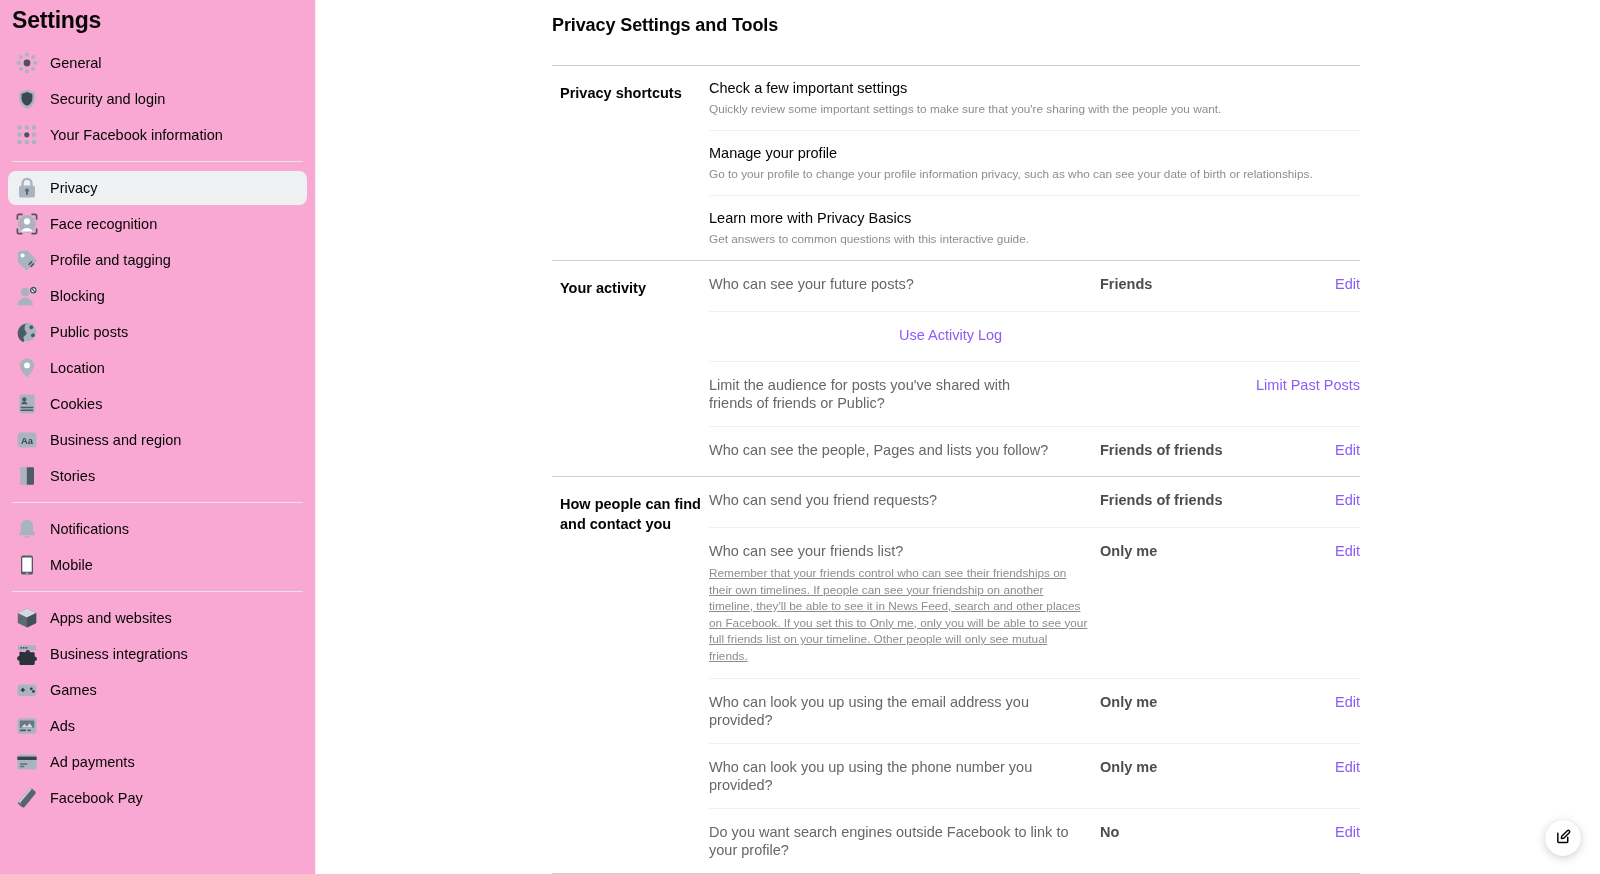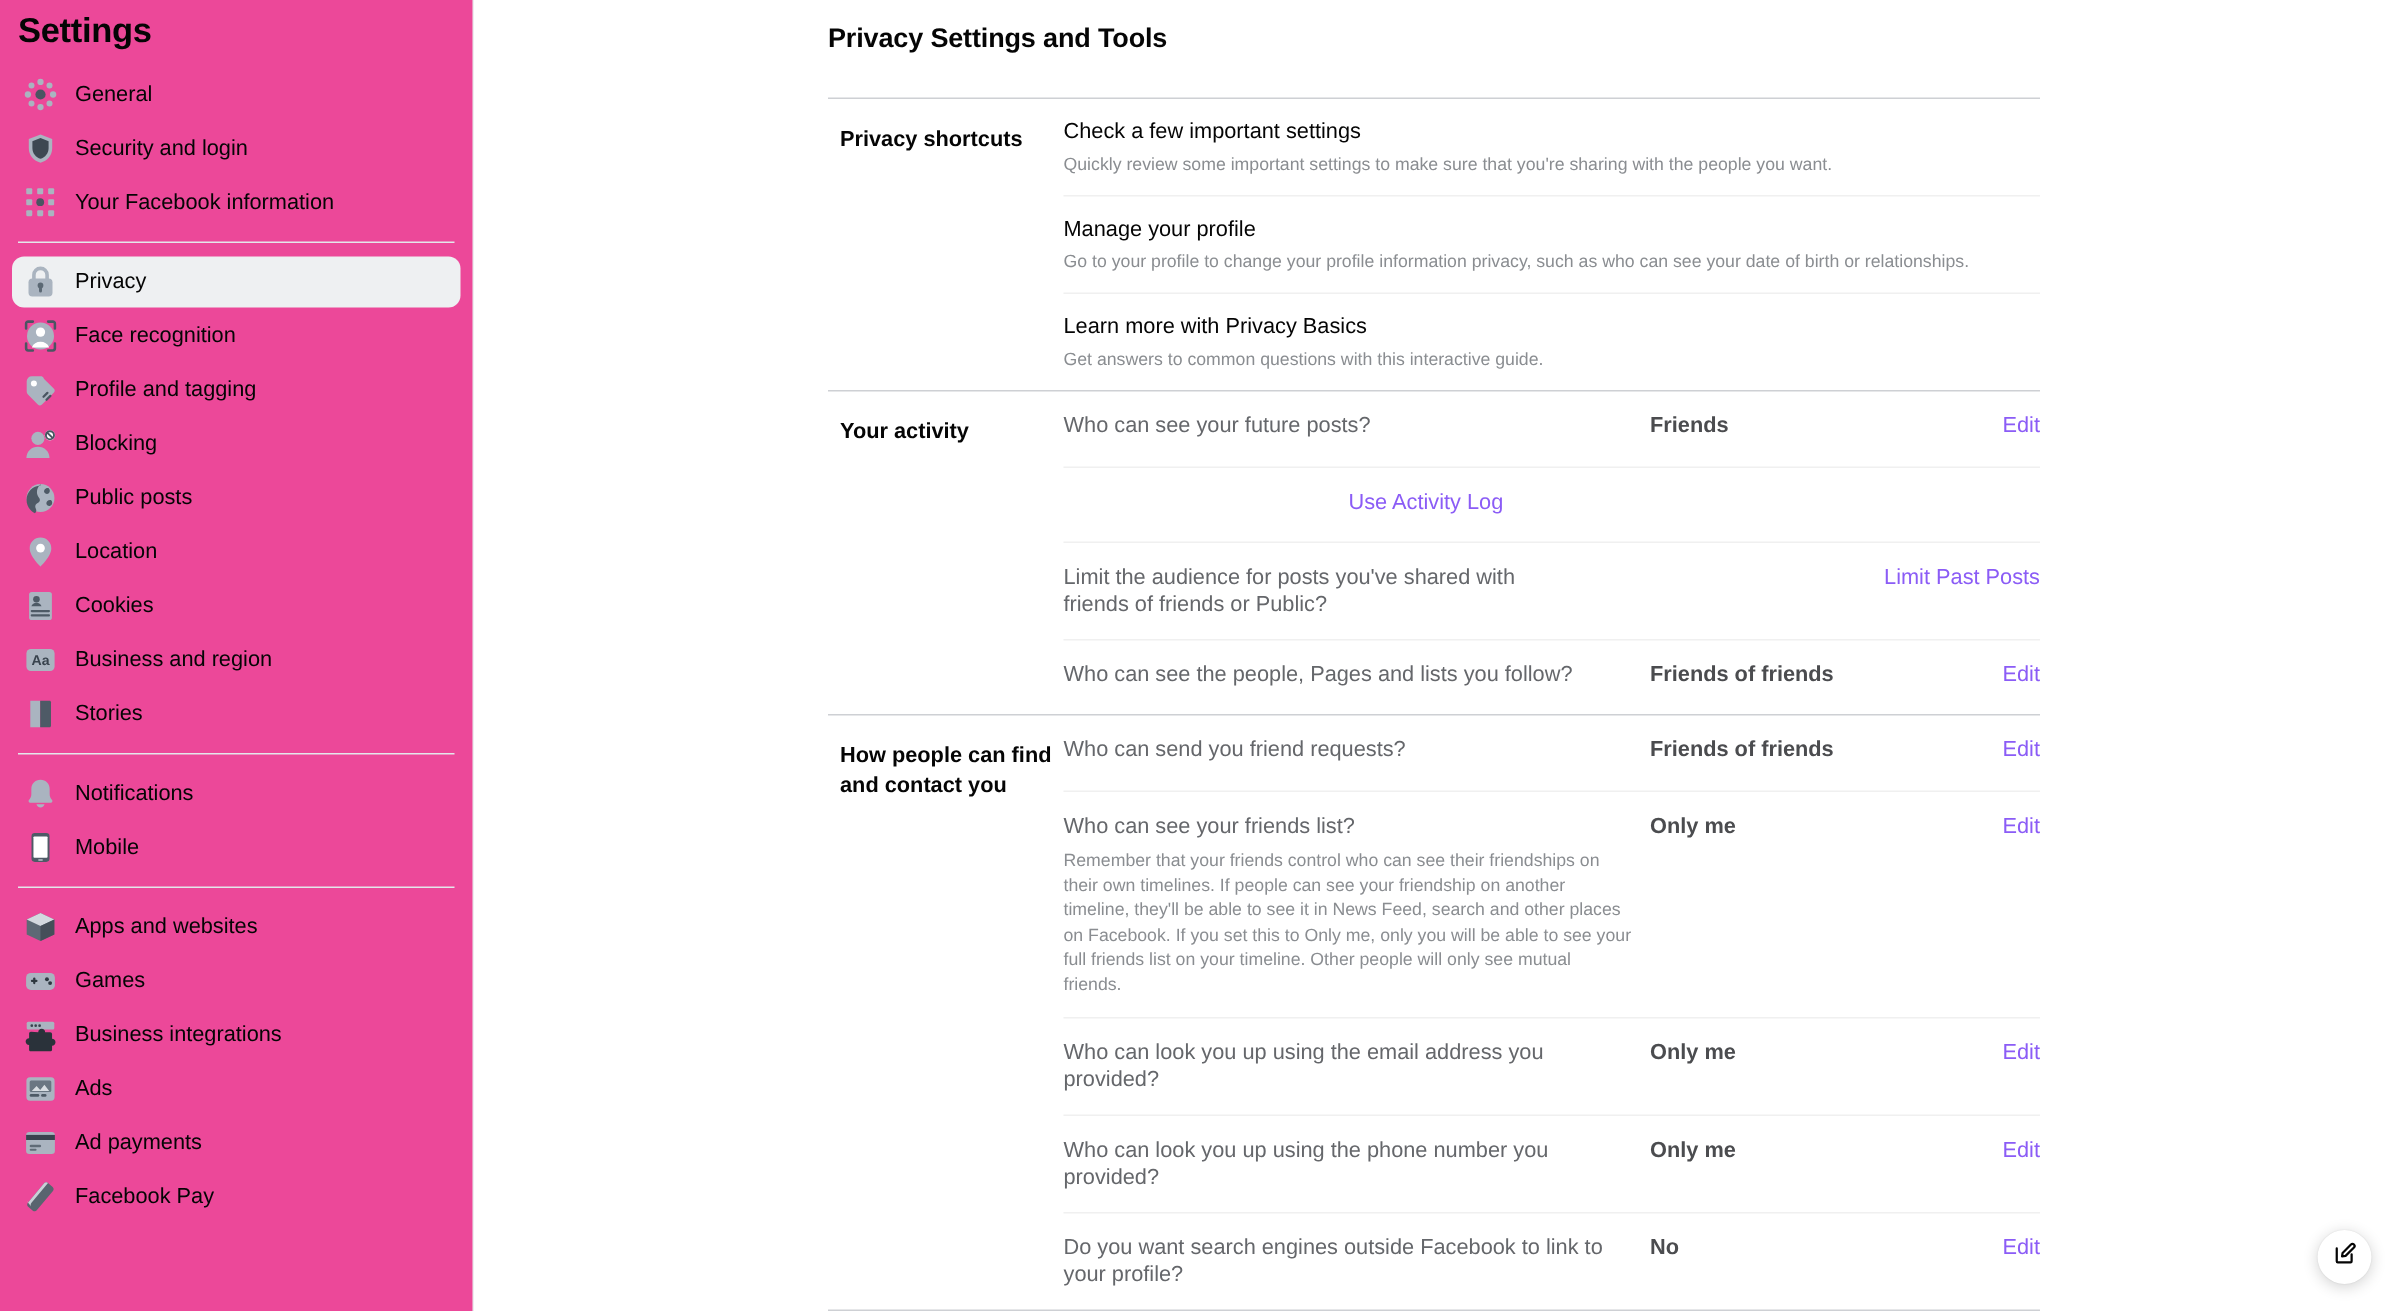--- a/index.html
+++ b/index.html
@@ -10,21 +10,21 @@
     background: #ffffff;
     font-family: "Liberation Sans", "DejaVu Sans", sans-serif;
     -webkit-font-smoothing: antialiased;
   }
   .page { position: relative; width: 1600px; height: 874px; display: flex; }
 
   
   .sidebar {
     width: 316px;
     height: 874px;
-    background: #ec4899;
+    background: #f9a8d4;
     border-right: 1px solid #eceef0;
     flex: 0 0 316px;
     padding-top: 0;
     position: relative;
     overflow: hidden;
   }
   .sidebar-title {
     font-size: 23px;
     font-weight: bold;
     color: #050505;
@@ -121,20 +121,21 @@
   .q-text {
     font-size: 14.5px;
     color: #65676b;
     line-height: 18px;
   }
   .q-desc {
     font-size: 11.8px;
     color: #8a8d91;
     line-height: 16.5px;
     margin-top: 5px;
+    text-decoration: underline;
   }
   .row-value {
     flex: 0 0 190px;
     font-size: 14.5px;
     font-weight: bold;
     color: #4b4c4f;
     line-height: 18px;
   }
   .row-action {
     flex: 0 0 auto;
@@ -377,44 +378,44 @@
                 <path d="M11 1.6 1.8 6v10l9.2 4.4 9.2-4.4V6z" fill="#5d6975"></path>
                 <path d="M11 1.6 1.8 6l9.2 4.4L20.2 6z" fill="#d3d9df"></path>
                 <path d="M11 10.4V20.4L20.2 16V6z" fill="#454f59"></path>
               </svg>
             </span>
             <span class="nav-label">Apps and websites</span>
           </div>
           <div class="nav-item">
             <span class="nav-icon">
               <svg width="22" height="22" viewBox="0 0 22 22">
+                <rect x="1.8" y="2.2" width="18.4" height="5.2" rx="1" fill="#aab4c0"></rect>
+                <g fill="#39434e">
+                  <circle cx="5.2" cy="4.8" r=".9"></circle>
+                  <circle cx="7.8" cy="4.8" r=".9"></circle>
+                  <circle cx="10.4" cy="4.8" r=".9"></circle>
+                </g>
+                <path d="M9.5 9.2c0-1.3 1-2.3 2.3-2.3s2.3 1 2.3 2.3h3.4c.7 0 1.2.6 1.2 1.2v3.1c1.3 0 2.3 1 2.3 2.3s-1 2.3-2.3 2.3v2.7c0 .7-.6 1.2-1.2 1.2H4.6c-.7 0-1.2-.6-1.2-1.2v-3.1c-1.3 0-2.3-1-2.3-2.3s1-2.3 2.3-2.3v-3.1c0-.7.6-1.2 1.2-1.2z" fill="#2a323a"></path>
+              </svg>
+            </span>
+            <span class="nav-label">Business integrations</span>
+          </div>
+          <div class="nav-item">
+            <span class="nav-icon">
+              <svg width="22" height="22" viewBox="0 0 22 22">
                 <rect x="1.4" y="5.6" width="19.2" height="11.4" rx="3.2" fill="#aab4c0"></rect>
                 <g fill="#2e3740">
                   <rect x="4.6" y="10.2" width="4.4" height="1.5" rx=".7"></rect>
                   <rect x="6.1" y="8.7" width="1.5" height="4.4" rx=".7"></rect>
                   <circle cx="15.3" cy="9.8" r="1.3"></circle>
                   <circle cx="17.4" cy="12.4" r="1.3"></circle>
                 </g>
               </svg>
             </span>
             <span class="nav-label">Games</span>
-          </div>
-          <div class="nav-item">
-            <span class="nav-icon">
-              <svg width="22" height="22" viewBox="0 0 22 22">
-                <rect x="1.8" y="2.2" width="18.4" height="5.2" rx="1" fill="#aab4c0"></rect>
-                <g fill="#39434e">
-                  <circle cx="5.2" cy="4.8" r=".9"></circle>
-                  <circle cx="7.8" cy="4.8" r=".9"></circle>
-                  <circle cx="10.4" cy="4.8" r=".9"></circle>
-                </g>
-                <path d="M9.5 9.2c0-1.3 1-2.3 2.3-2.3s2.3 1 2.3 2.3h3.4c.7 0 1.2.6 1.2 1.2v3.1c1.3 0 2.3 1 2.3 2.3s-1 2.3-2.3 2.3v2.7c0 .7-.6 1.2-1.2 1.2H4.6c-.7 0-1.2-.6-1.2-1.2v-3.1c-1.3 0-2.3-1-2.3-2.3s1-2.3 2.3-2.3v-3.1c0-.7.6-1.2 1.2-1.2z" fill="#2a323a"></path>
-              </svg>
-            </span>
-            <span class="nav-label">Business integrations</span>
           </div>
           <div class="nav-item">
             <span class="nav-icon">
               <svg width="22" height="22" viewBox="0 0 22 22">
                 <rect x="1.6" y="3.2" width="18.8" height="15.6" rx="2.4" fill="#aab4c0"></rect>
                 <rect x="3.8" y="5.4" width="14.4" height="7.6" rx="1" fill="#6a7682"></rect>
                 <path d="M5.2 12.4l3.2-3.4 2.4 2.6 2.8-3.4 3.2 4.2z" fill="#d8dde2"></path>
                 <g fill="#4e5a66">
                   <rect x="3.8" y="14.4" width="6.4" height="1.8" rx=".9"></rect>
                   <rect x="11.4" y="14.4" width="3.6" height="1.8" rx=".9"></rect>

